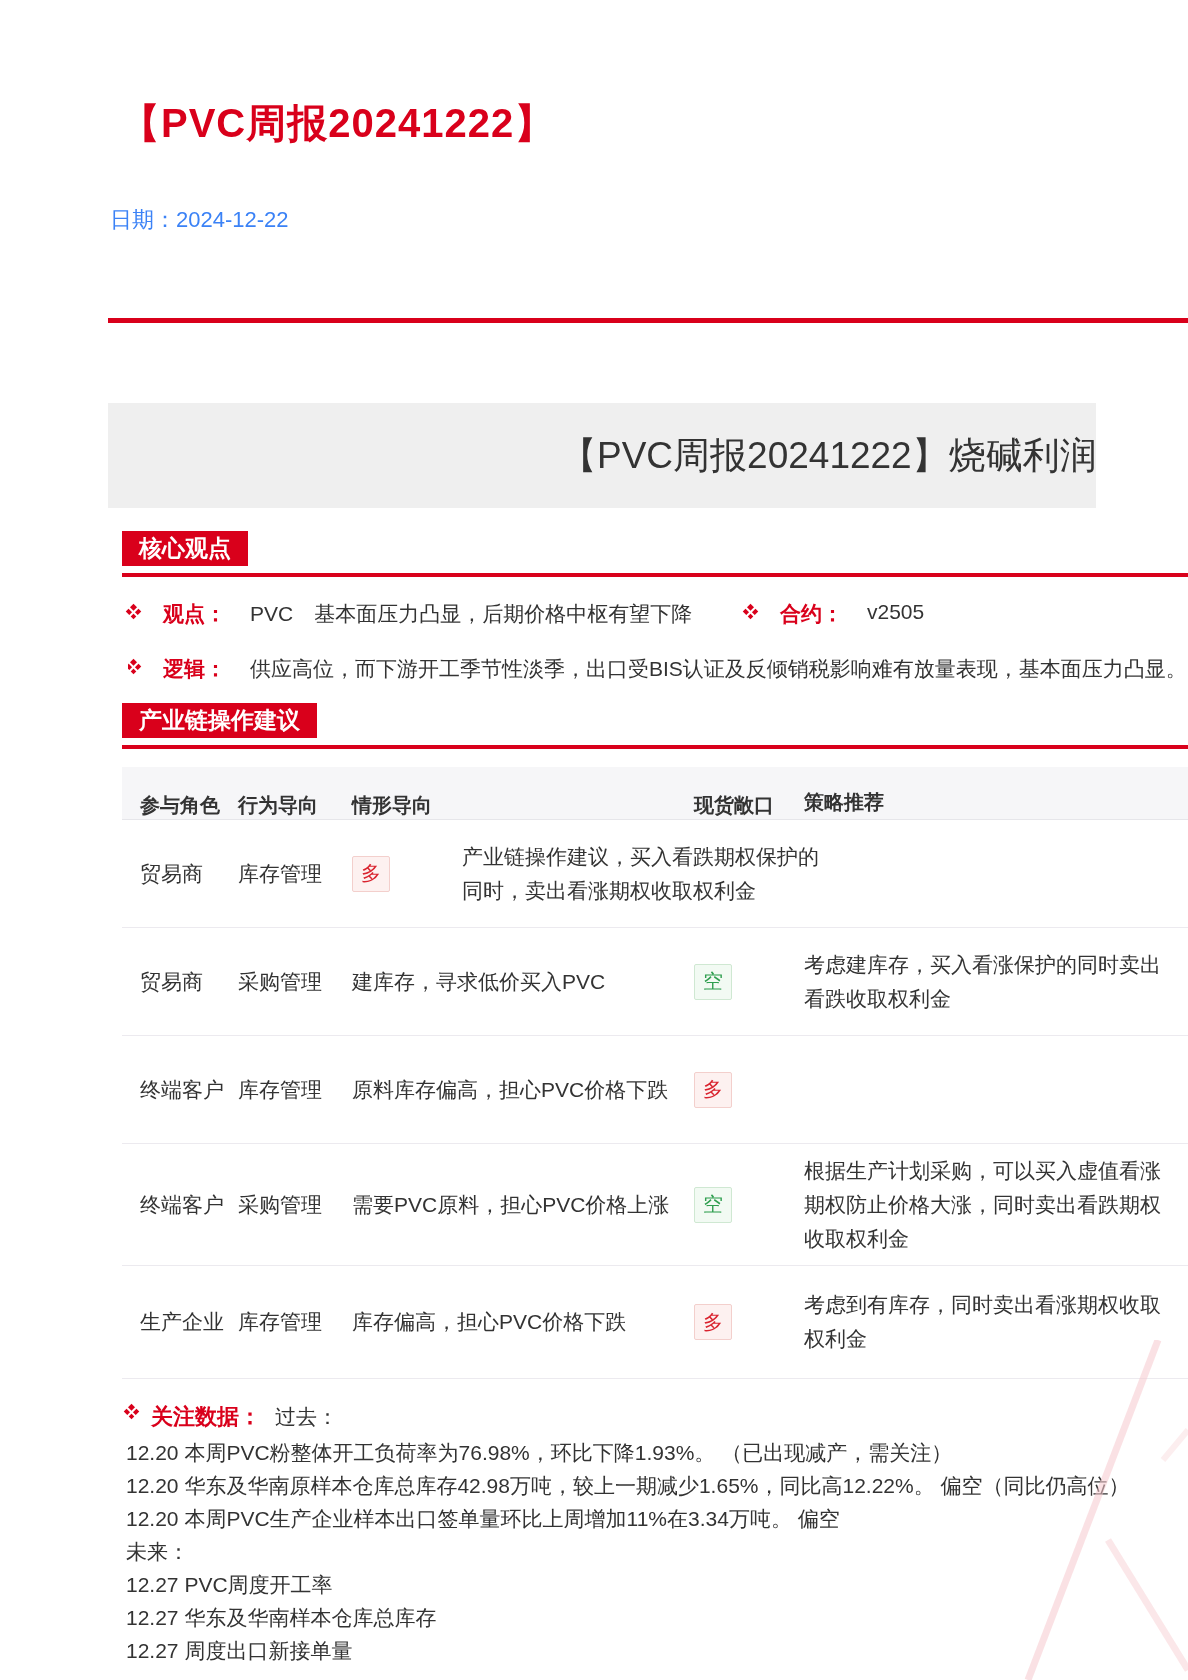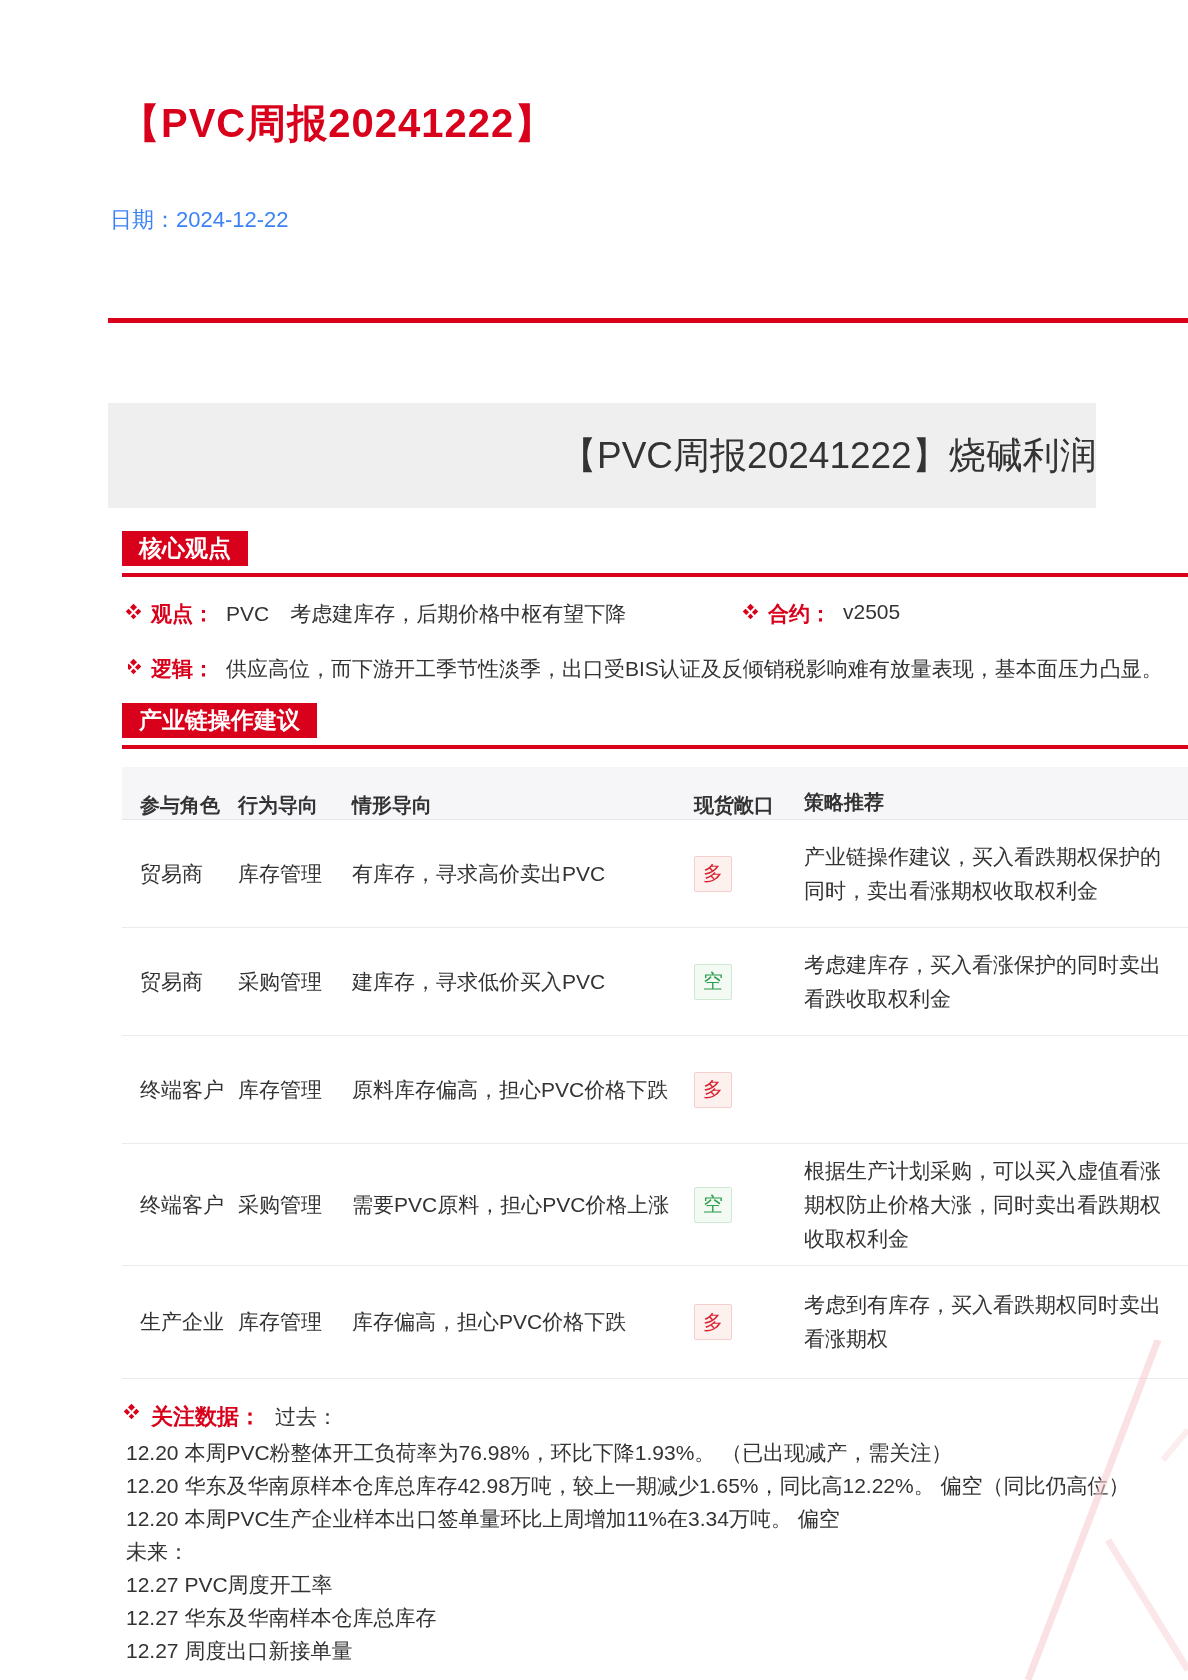--- a/index.html
+++ b/index.html
@@ -30,21 +30,21 @@
     font-size:23px; font-weight:700; padding:2px 17px; white-space:nowrap;
   }
   .underline { position:absolute; left:122px; width:1066px; height:4px; background:#d9001b; }
   
   .bullet {
     display:inline-block; width:11px; height:11px; background:#d9001b;
     transform:rotate(45deg); position:relative; flex:0 0 auto; margin-top:6px;
   }
   .bullet::before { content:""; position:absolute; left:4.5px; top:-1px; width:2px; height:13px; background:#fff; }
   .bullet::after  { content:""; position:absolute; top:4.5px; left:-1px; width:13px; height:2px; background:#fff; }
-  .kv-row { position:absolute; display:flex; gap:12px; align-items:flex-start; font-size:21px; }
+  .kv-row { position:absolute; display:flex; gap:24px; align-items:flex-start; font-size:21px; }
   .kv-label { color:#d9001b; font-weight:700; white-space:nowrap; }
   .kv-value { color:#333; white-space:nowrap; }
   .logic-row { width:1056px; overflow:hidden; }
   
   .table {
     position:absolute; left:122px; top:767px; width:1066px; overflow:hidden;
     font-size:21px; color:#333;
   }
   .t-head {
     display:flex; align-items:flex-end; background:#f6f6f8; height:53px;
@@ -82,21 +82,21 @@
   <div class="banner">
     <div class="banner-text">【PVC周报20241222】烧碱利润回</div>
   </div>
 
   <div class="badge" style="top:531px;">核心观点</div>
   <div class="underline" style="top:573px;"></div>
 
   <div class="kv-row" style="left:128px; top:600px;">
     <span class="bullet"></span>
     <span class="kv-label">观点：</span>
-    <span class="kv-value">PVC　考虑建库存，后期价格中枢有望下降</span>
+    <span class="kv-value">PVC　基本面压力凸显，后期价格中枢有望下降</span>
   </div>
   <div class="kv-row" style="left:745px; top:600px;">
     <span class="bullet"></span>
     <span class="kv-label">合约：</span>
     <span class="kv-value">v2505</span>
   </div>
   <div class="kv-row logic-row" style="left:128px; top:655px;">
     <span class="bullet"></span>
     <span class="kv-label">逻辑：</span>
     <span class="kv-value">供应高位，而下游开工季节性淡季，出口受BIS认证及反倾销税影响难有放量表现，基本面压力凸显。</span>
@@ -110,21 +110,20 @@
       <div class="c-role">参与角色</div>
       <div class="c-behavior">行为导向</div>
       <div class="c-situation">情形导向</div>
       <div class="c-exposure">现货敞口</div>
       <div class="c-strategy">策略推荐</div>
     </div>
 
     <div class="t-row h110">
       <div class="c-role">贸易商</div>
       <div class="c-behavior">库存管理</div>
-      <div class="c-situation">有库存，寻求高价卖出PVC</div>
       <div class="c-exposure">
         <span class="exp-badge exp-long">多</span>
       </div>
       <div class="c-strategy">产业链操作建议，买入看跌期权保护的同时，卖出看涨期权收取权利金</div>
     </div>
 
     <div class="t-row h110">
       <div class="c-role">贸易商</div>
       <div class="c-behavior">采购管理</div>
       <div class="c-situation">建库存，寻求低价买入PVC</div>
@@ -153,21 +152,21 @@
       <div class="c-strategy">根据生产计划采购，可以买入虚值看涨期权防止价格大涨，同时卖出看跌期权收取权利金</div>
     </div>
 
     <div class="t-row h112">
       <div class="c-role">生产企业</div>
       <div class="c-behavior">库存管理</div>
       <div class="c-situation">库存偏高，担心PVC价格下跌</div>
       <div class="c-exposure">
         <span class="exp-badge exp-long">多</span>
       </div>
-      <div class="c-strategy">考虑到有库存，买入看跌期权同时卖出看涨期权</div>
+      <div class="c-strategy">考虑到有库存，同时卖出看涨期权收取权利金</div>
     </div>
   </div>
 
   <div class="data-watch">
     <div class="dw-head">
       <span class="bullet"></span>
       <span class="kv-label" style="font-size:22px;">关注数据：</span>
       <span>过去：</span>
     </div>
     <div class="dw-item">12.20 本周PVC粉整体开工负荷率为76.98%，环比下降1.93%。 （已出现减产，需关注）</div>

